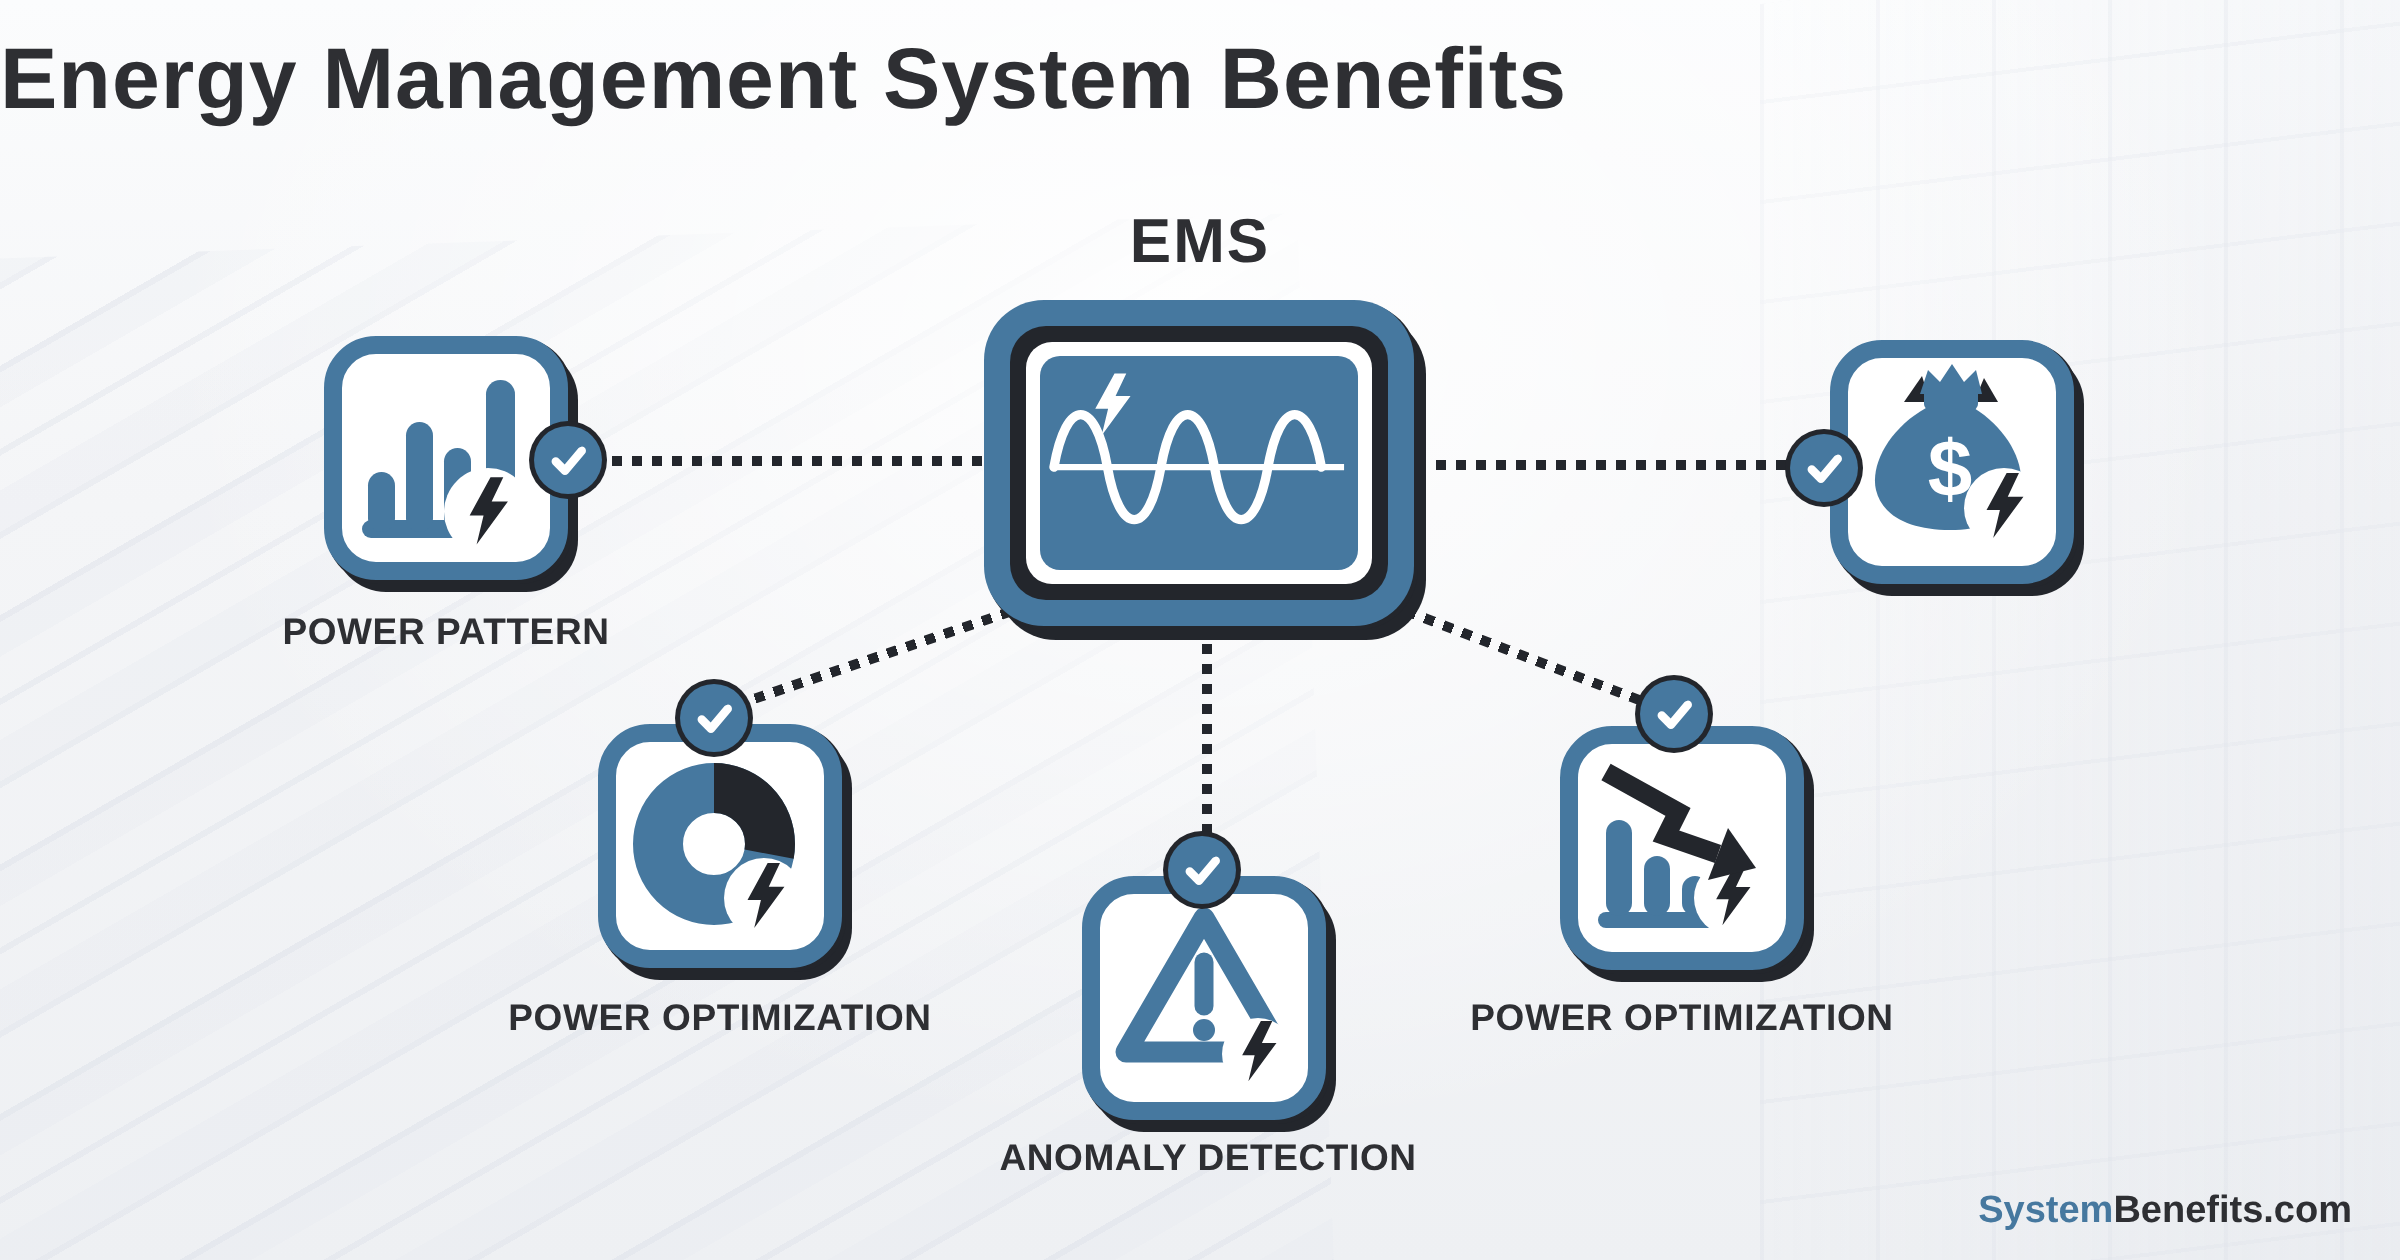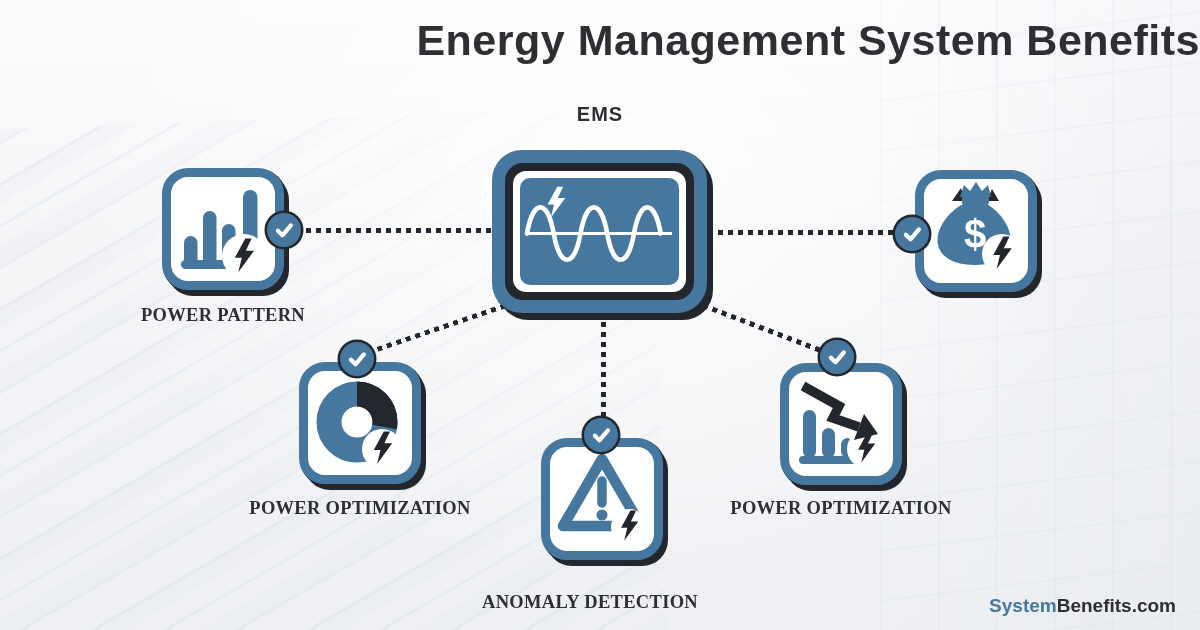--- a/index.html
+++ b/index.html
@@ -21,24 +21,24 @@
     transform:rotate(-2deg);}
   .bg-right{position:absolute;right:-40px;top:-20px;width:360px;height:700px;opacity:.5;
     background:
       repeating-linear-gradient(90deg, rgba(213,218,228,.5) 0 2px, rgba(255,255,255,0) 2px 58px),
       repeating-linear-gradient(0deg, rgba(213,218,228,.4) 0 2px, rgba(255,255,255,0) 2px 50px),
       linear-gradient(90deg, rgba(255,255,255,0), rgba(206,211,222,.3));
     transform:skewY(-7deg);}
   .bg-fade{position:absolute;inset:0;
     background:radial-gradient(ellipse at 50% 28%, rgba(255,255,255,.9) 0%, rgba(255,255,255,0) 62%);}
 
-  .title{position:absolute;top:16px;left:0;width:100%;text-align:right;
+  .title{position:absolute;top:16px;left:0;width:100%;text-align:left;
     font-size:43px;font-weight:bold;letter-spacing:.5px;color:var(--text-dark,#2e2f33);}
   .ems{position:absolute;top:103px;left:0;width:100%;text-align:center;
-    font-size:20px;font-weight:bold;color:var(--text-dark,#2e2f33);letter-spacing:1px;}
+    font-size:31px;font-weight:bold;color:var(--text-dark,#2e2f33);letter-spacing:1px;}
 
   
   .hline{position:absolute;height:5px;z-index:1;
     background-image:repeating-linear-gradient(90deg,var(--outline-dark,#23262c) 0 5px,transparent 5px 10px);}
   .vline{position:absolute;width:5px;z-index:1;
     background-image:repeating-linear-gradient(180deg,var(--outline-dark,#23262c) 0 5px,transparent 5px 10px);}
   .dline{transform-origin:left center;}
 
   
   .monitor{position:absolute;left:492px;top:150px;width:215px;height:163px;border-radius:30px;
@@ -56,21 +56,21 @@
   .node-frame svg{position:absolute;inset:0;width:104px;height:104px;display:block;}
 
   
   .badge{position:absolute;width:34px;height:34px;border-radius:50%;z-index:4;
     background:var(--accent-blue,#46789f);
     box-shadow:0 0 0 2.5px var(--outline-dark,#23262c);
     display:flex;align-items:center;justify-content:center;}
   .badge svg{width:26px;height:26px;}
 
   .node-label{position:absolute;width:300px;text-align:center;z-index:3;
-    font-size:18.5px;font-weight:bold;letter-spacing:.3px;color:var(--text-dark,#2e2f33);font-family:Liberation Serif, serif;}
+    font-size:18.5px;font-weight:bold;letter-spacing:.3px;color:var(--text-dark,#2e2f33);}
 
   .brand{position:absolute;top:595px;right:24px;z-index:3;
     font-size:19px;font-weight:bold;color:var(--text-dark,#2e2f33);}
   .brand .blue{color:var(--accent-blue,#46789f);}
 
   
   .f-blue{fill:var(--accent-blue,#46789f);} .f-dark{fill:var(--outline-dark,#23262c);} .f-white{fill:#fff;}
   .s-blue{stroke:var(--accent-blue,#46789f);} .s-dark{stroke:var(--outline-dark,#23262c);} .s-white{stroke:#fff;}
 </style>
 </head>
@@ -193,20 +193,20 @@
     </svg>
   </div>
   <div class="badge" style="left:820px;top:340px;">
     <svg viewBox="0 0 34 34">
       <polyline class="s-white" points="9,18 15,24 26,11" fill="none" stroke-width="5.5" stroke-linecap="round" stroke-linejoin="round"></polyline>
     </svg>
   </div>
 
   <div class="node-label" style="left:73px;top:305px;">POWER PATTERN</div>
   <div class="node-label" style="left:210px;top:498px;">POWER OPTIMIZATION</div>
-  <div class="node-label" style="left:440px;top:568px;margin-top:24px;">ANOMALY DETECTION</div>
+  <div class="node-label" style="left:454px;top:568px;">ANOMALY DETECTION</div>
   <div class="node-label" style="left:691px;top:498px;">POWER OPTIMIZATION</div>
 
   <div class="brand">
     <span class="blue">System</span><span>Benefits.com</span>
   </div>
 
 </div>
 
 </body></html>

